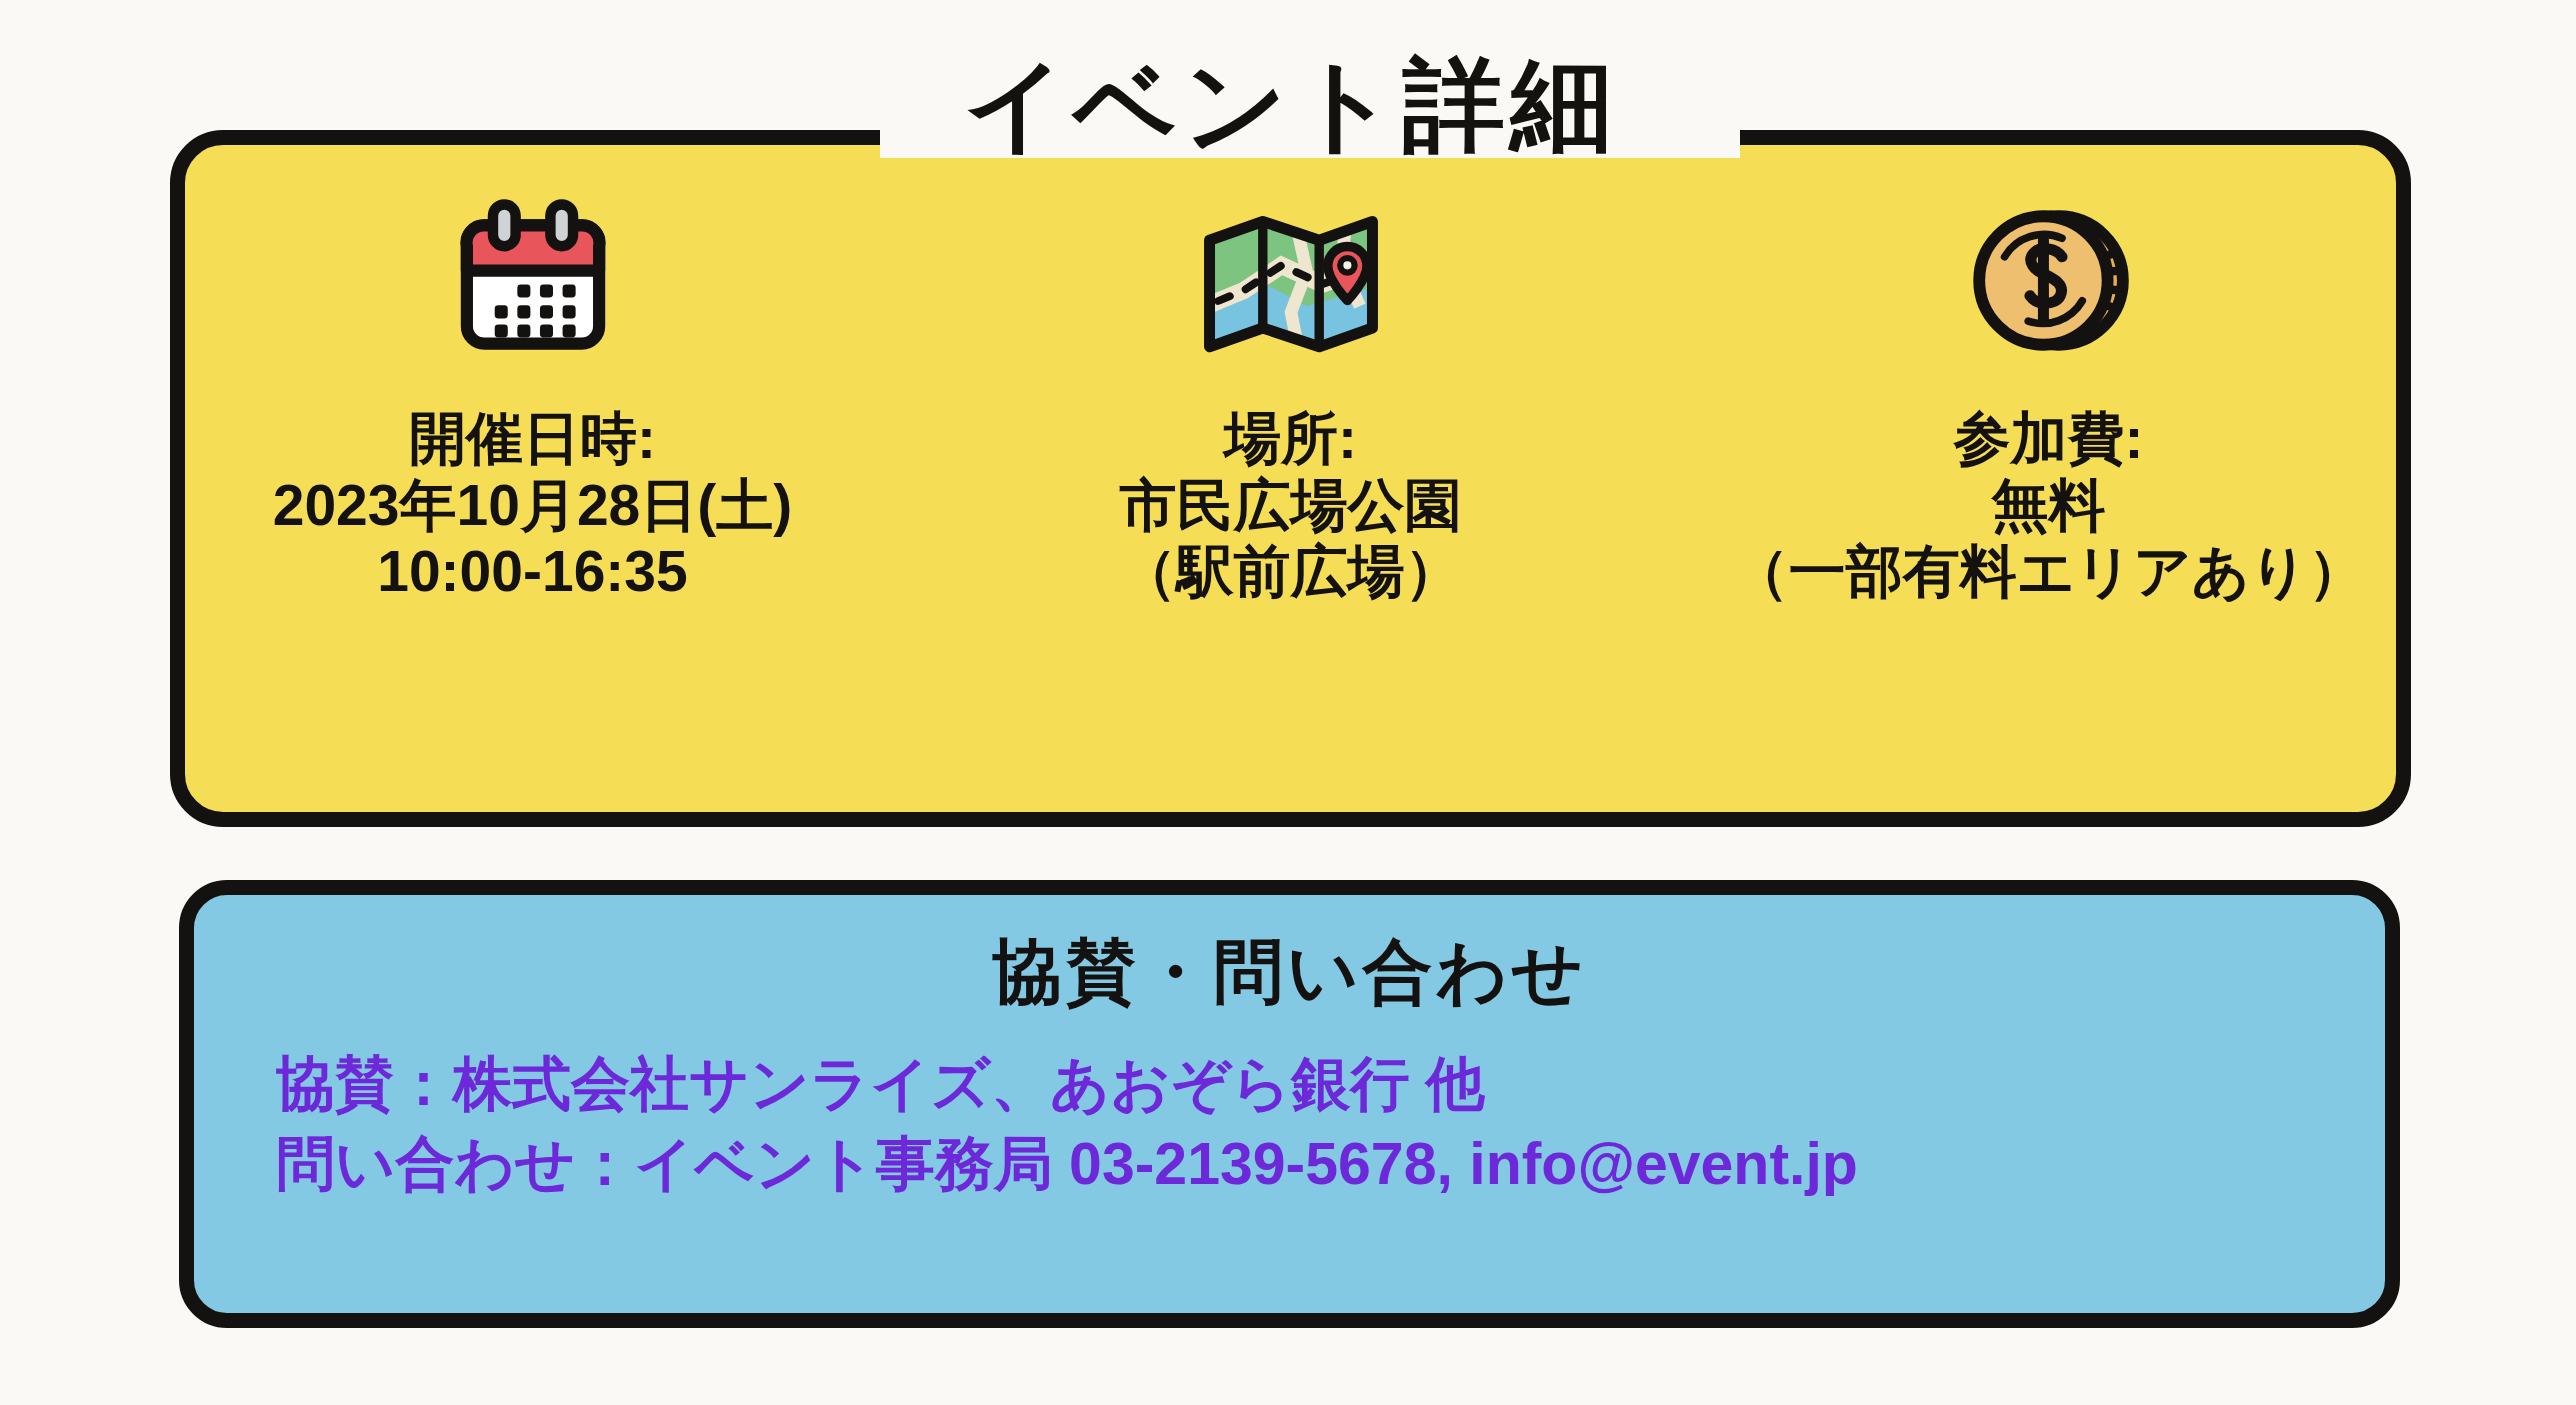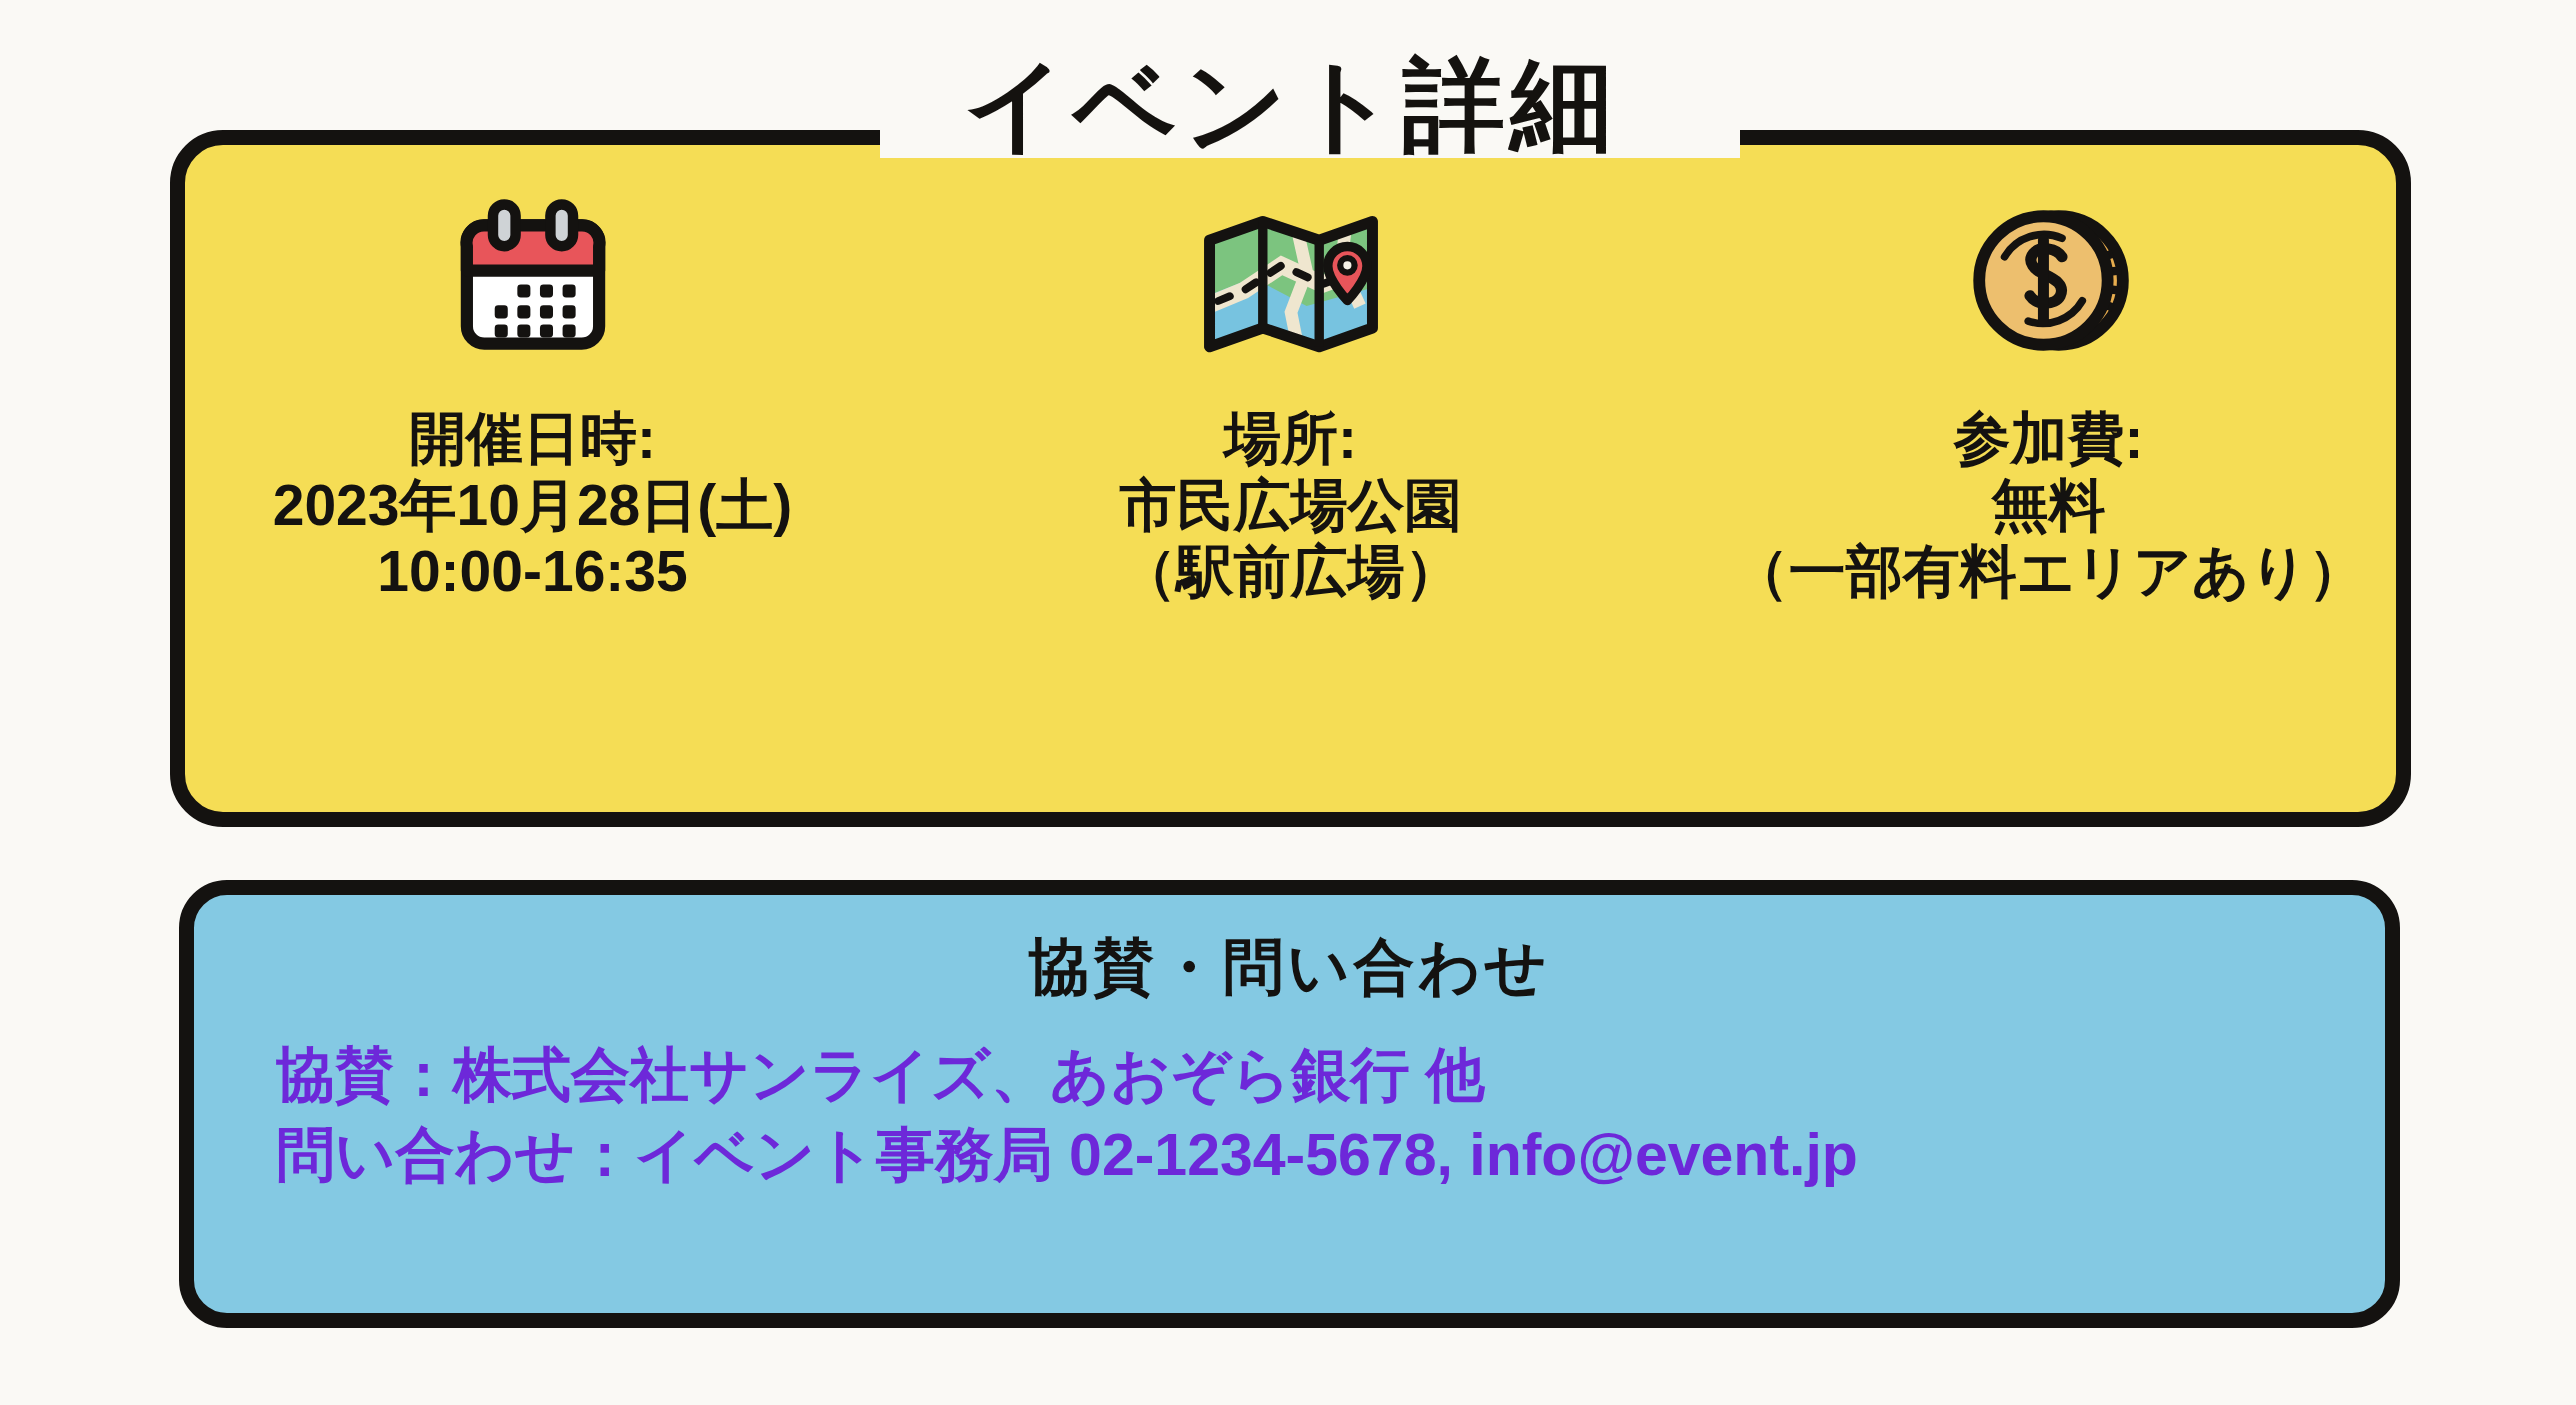--- a/index.html
+++ b/index.html
@@ -106,21 +106,21 @@
     height: 448px;
     background: #84c9e3;
     border: 15.6px solid #141210;
     border-radius: 48px;
     box-sizing: border-box;
   }
 
   .contact-heading {
     text-align: center;
     color: #141210;
-    font-size: 61px;
+    font-size: 70px;
     font-weight: 700;
     letter-spacing: 3.7px;
     line-height: 1;
     margin-top: 42px;
     white-space: nowrap;
   }
 
   .contact-lines {
     margin-top: 38px;
     padding-left: 82px;
@@ -224,18 +224,18 @@
         </div>
       </div>
 
     </div>
   </div>
 
   <div class="contact-card">
     <div class="contact-heading">協賛・問い合わせ</div>
     <div class="contact-lines">
       <div>協賛：株式会社サンライズ、あおぞら銀行 他</div>
-      <div>問い合わせ：イベント事務局 02-1234-5678, info@event.jp</div>
+      <div>問い合わせ：イベント事務局 03-2139-5678, info@event.jp</div>
     </div>
   </div>
 
 </div>
 
 
 </body></html>

